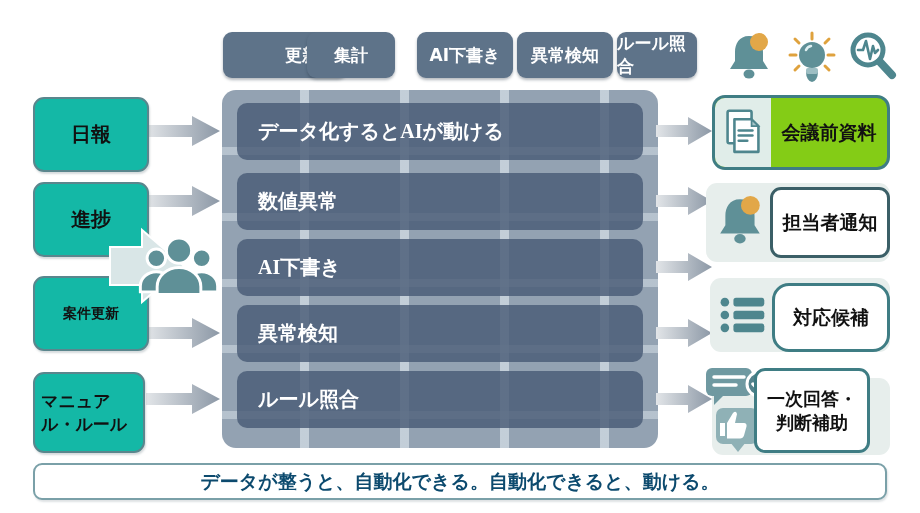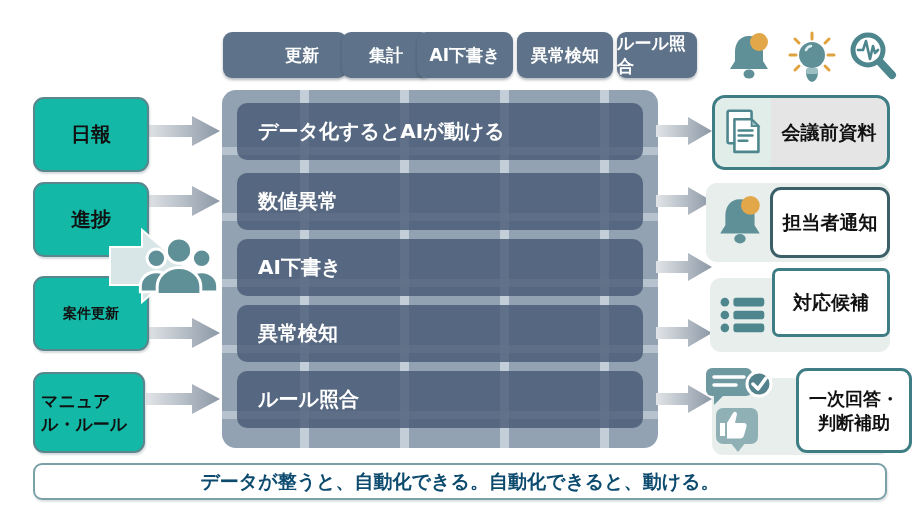--- a/index.html
+++ b/index.html
@@ -3,21 +3,21 @@
 <meta charset="utf-8">
 <style>
   html,body{margin:0;padding:0;background:#fff;font-family:"DejaVu Sans","Liberation Sans",sans-serif;}
   .canvas{position:relative;width:920px;height:513px;background:#fff;overflow:hidden;}
 
   
   .tab{position:absolute;top:32px;height:46px;background:#5e7389;border-radius:9px;
        color:#fff;font-weight:bold;font-size:17px;display:flex;align-items:center;justify-content:center;
        box-shadow:0 2px 3px rgba(40,55,70,.35);}
   .tab1{left:223px;width:90px;padding-left:34px;}
-  .tab2{left:342px;width:88px;}
+  .tab2{left:307px;width:88px;}
   .tab3{left:417px;width:96px;}
   .tab4{left:517px;width:96px;}
   .tab5{left:617px;width:80px;}
 
   .hicon{position:absolute;}
 
   
   .inbox{position:absolute;left:33px;width:112px;background:#14b8a6;border:2.5px solid #5a868d;border-radius:11px;
          display:flex;align-items:center;justify-content:center;
          font-weight:bold;color:#111;box-shadow:1px 2px 2px rgba(90,110,120,.25);z-index:2;}
@@ -29,47 +29,47 @@
   .arrow{position:absolute;z-index:1;}
 
   
   .panel{position:absolute;left:222px;top:90px;width:436px;height:358px;border-radius:14px;
          background-color:#93a2b2;
          background-image:
            repeating-linear-gradient(to right, rgba(0,0,0,0) 0, rgba(0,0,0,0) 78px, rgba(211,221,229,.75) 78px, rgba(211,221,229,.75) 87px, rgba(0,0,0,0) 87px, rgba(0,0,0,0) 100px),
            repeating-linear-gradient(to bottom, rgba(0,0,0,0) 0, rgba(0,0,0,0) 57px, rgba(211,221,229,.55) 57px, rgba(211,221,229,.55) 65px, rgba(0,0,0,0) 65px, rgba(0,0,0,0) 66px);}
   .prow{position:absolute;left:15px;width:406px;height:57px;border-radius:10px;
         background:rgba(73,92,118,.82);color:#fff;font-weight:bold;font-size:20px;
-        display:flex;align-items:center;padding-left:21px;box-sizing:border-box;}
+        display:flex;align-items:center;padding-left:21px;box-sizing:border-box;font-family:Liberation Serif, serif;}
   .prow1{top:13px;}
   .prow2{top:83px;}
   .prow3{top:149px;}
   .prow4{top:215px;}
   .prow5{top:281px;}
 
   
   .merge{position:absolute;left:108px;top:224px;z-index:3;}
   .people{position:absolute;left:137px;top:233px;z-index:4;}
 
   
   .out1{position:absolute;left:712px;top:95px;width:178px;height:75px;border:3px solid #3f7d84;border-radius:13px;
-        background:#e5e5e5;display:flex;overflow:hidden;box-sizing:border-box;z-index:2;}
+        background:#84cc16;display:flex;overflow:hidden;box-sizing:border-box;z-index:2;}
   .out1 .iconcell{width:56px;background:#e0ede9;display:flex;align-items:center;justify-content:center;}
   .out1 .labelcell{flex:1;display:flex;align-items:center;justify-content:center;font-weight:bold;font-size:19px;color:#111;}
 
   .tile{position:absolute;background:#e7eeec;border-radius:11px;z-index:1;}
   .tile2{left:706px;top:183px;width:184px;height:79px;}
   .tile3{left:710px;top:278px;width:180px;height:74px;}
   .tile4{left:712px;top:378px;width:178px;height:77px;}
 
   .outlabel{position:absolute;background:#fff;display:flex;align-items:center;justify-content:center;
             font-weight:bold;color:#111;text-align:center;box-sizing:border-box;z-index:3;}
   .outlabel2{left:770px;top:187px;width:120px;height:71px;border:3px solid #3b5f67;border-radius:11px;font-size:19px;}
-  .outlabel3{left:772px;top:268px;width:118px;height:69px;border:3px solid #3f7d84;border-radius:7px;font-size:19px;}
-  .outlabel4{left:796px;top:368px;width:116px;height:85px;border:3px solid #3f7d84;border-radius:11px;font-size:18px;line-height:1.3;padding:0 4px;}
+  .outlabel3{left:772px;top:283px;width:118px;height:69px;border:3px solid #3f7d84;border-radius:17px;font-size:19px;}
+  .outlabel4{left:754px;top:368px;width:116px;height:85px;border:3px solid #3f7d84;border-radius:11px;font-size:18px;line-height:1.3;padding:0 4px;}
 
   .tileicon{position:absolute;z-index:2;}
 
   
   .banner{position:absolute;left:33px;top:463px;width:854px;height:37px;background:#fff;
           border:2.5px solid #7aa0a8;border-radius:9px;display:flex;align-items:center;justify-content:center;
           font-weight:bold;font-size:19px;color:#0c4a6e;box-sizing:border-box;box-shadow:1px 2px 2px rgba(90,110,120,.2);}
 </style>
 </head>
 <body>

